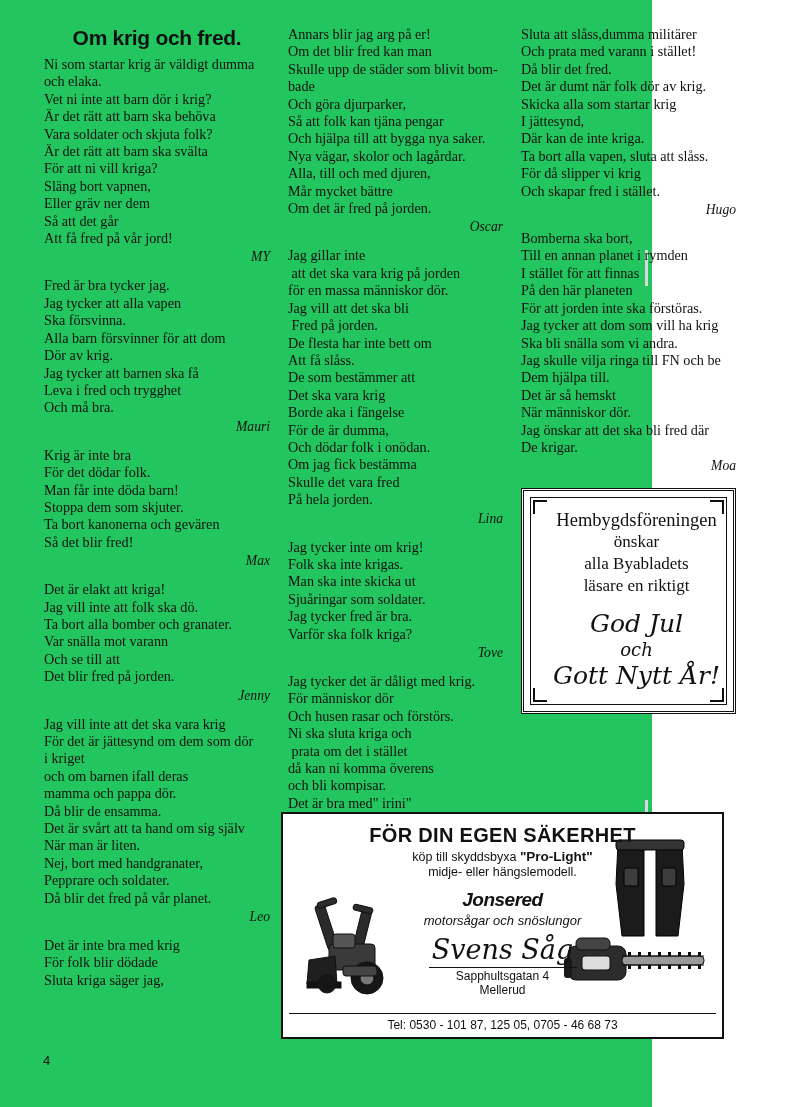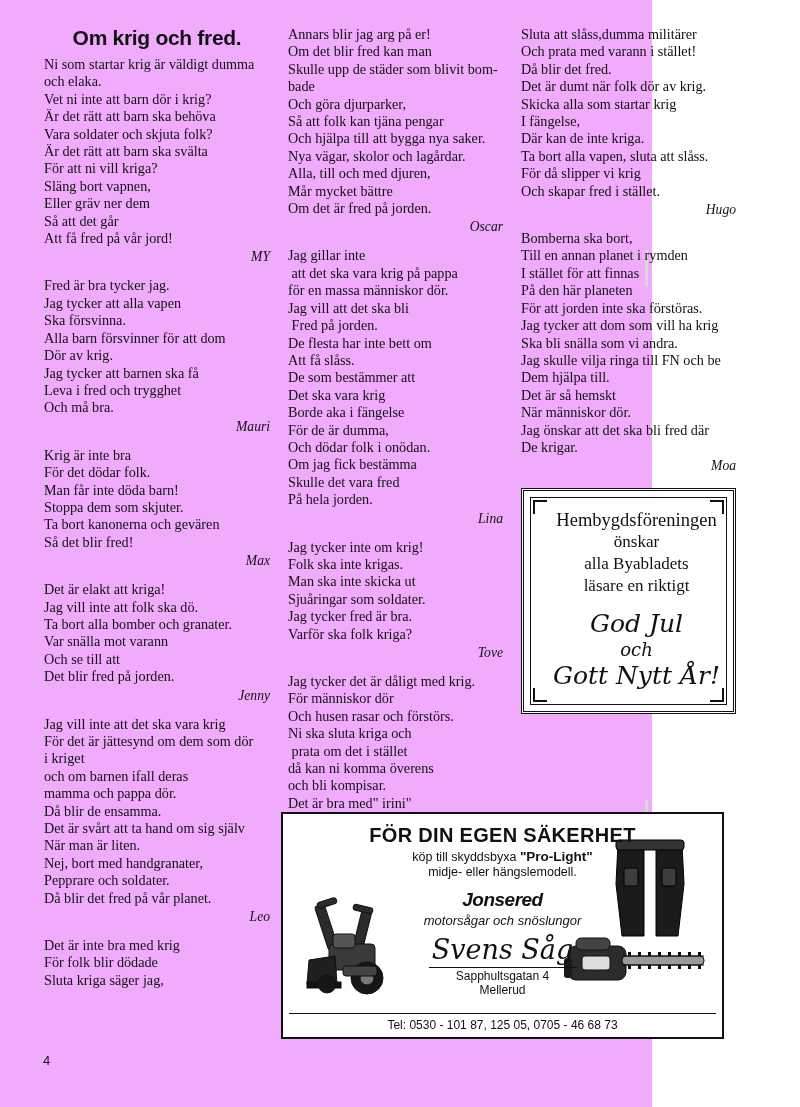--- a/index.html
+++ b/index.html
@@ -13,21 +13,21 @@
     position: relative;
     font-family: "Liberation Serif", serif;
     color: #111;
     overflow: hidden;
   }
   .page {
     position: absolute;
     left: 0; top: 0;
     width: 652px;
     height: 1107px;
-    background: #f0abfc;
+    background: #22c55e;
   }
   .cols {
     position: absolute;
     left: 44px;
     top: 26px;
     width: 714px;
     display: flex;
     gap: 18px;
   }
   .col {
@@ -327,21 +327,21 @@
         <p class="line">Och hjälpa till att bygga nya saker.</p>
         <p class="line">Nya vägar, skolor och lagårdar.</p>
         <p class="line">Alla, till och med djuren,</p>
         <p class="line">Mår mycket bättre</p>
         <p class="line">Om det är fred på jorden.</p>
         <p class="author">Oscar</p>
       </div>
 
       <div class="poem">
         <p class="line">Jag gillar inte</p>
-        <p class="line"> att det ska vara krig på pappa</p>
+        <p class="line"> att det ska vara krig på jorden</p>
         <p class="line">för en massa människor dör.</p>
         <p class="line">Jag vill att det ska bli</p>
         <p class="line"> Fred på jorden.</p>
         <p class="line">De flesta har inte bett om</p>
         <p class="line">Att få slåss.</p>
         <p class="line">De som bestämmer att</p>
         <p class="line">Det ska vara krig</p>
         <p class="line">Borde aka i fängelse</p>
         <p class="line">För de är dumma,</p>
         <p class="line">Och dödar folk i onödan.</p>
@@ -375,21 +375,21 @@
       </div>
     </div>
 
     <div class="col c3">
       <div class="poem">
         <p class="line">Sluta att slåss,dumma militärer</p>
         <p class="line">Och prata med varann i stället!</p>
         <p class="line">Då blir det fred.</p>
         <p class="line">Det är dumt när folk dör av krig.</p>
         <p class="line">Skicka alla som startar krig</p>
-        <p class="line">I fängelse,</p>
+        <p class="line">I jättesynd,</p>
         <p class="line">Där kan de inte kriga.</p>
         <p class="line">Ta bort alla vapen, sluta att slåss.</p>
         <p class="line">För då slipper vi krig</p>
         <p class="line">Och skapar fred i stället.</p>
         <p class="author">Hugo</p>
       </div>
 
       <div class="poem">
         <p class="line">Bomberna ska bort,</p>
         <p class="line">Till en annan planet i rymden</p>

